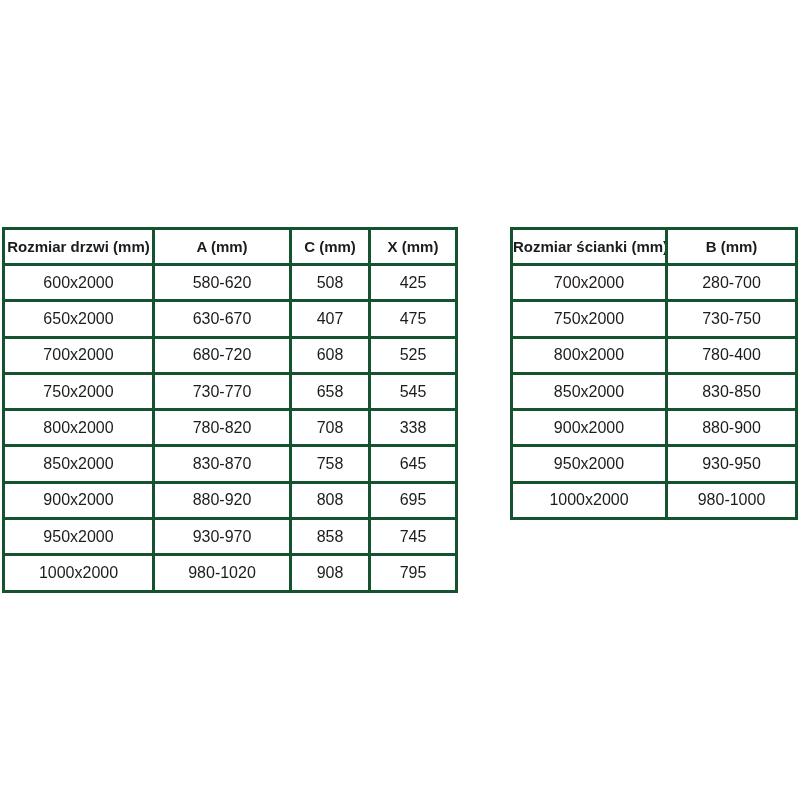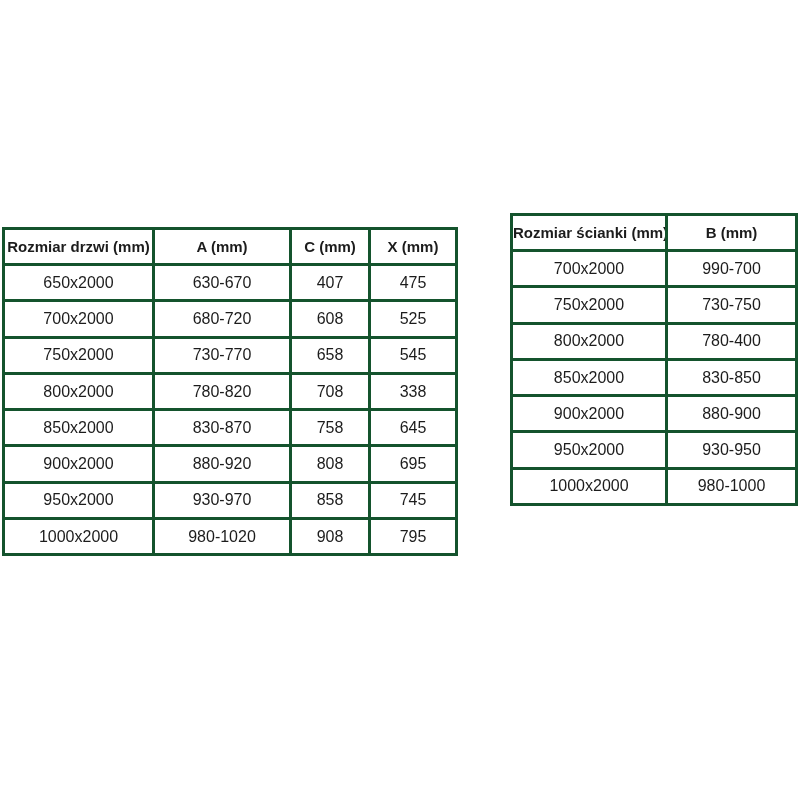--- a/index.html
+++ b/index.html
@@ -43,21 +43,21 @@
     left: 2px;
     top: 227px;
     width: 453px;
   }
   #door-table col:nth-child(1) { width: 150px; }
   #door-table col:nth-child(2) { width: 137px; }
   #door-table col:nth-child(3) { width: 79px; }
   #door-table col:nth-child(4) { width: 87px; }
   #wall-table {
     left: 510px;
-    top: 213px;
+    top: 227px;
     width: 285px;
   }
   #wall-table col:nth-child(1) { width: 155px; }
   #wall-table col:nth-child(2) { width: 130px; }
 </style>
 </head>
 <body>
 
 <table id="door-table" class="spec">
   <colgroup>
@@ -68,20 +68,26 @@
     </colgroup>
 <thead>
       <tr>
         <th>Rozmiar drzwi (mm)</th>
         <th>A (mm)</th>
         <th>C (mm)</th>
         <th>X (mm)</th>
       </tr>
     </thead>
     <tbody>
+      <tr>
+        <td>600x2000</td>
+        <td>580-620</td>
+        <td>508</td>
+        <td>425</td>
+      </tr>
       <tr>
         <td>650x2000</td>
         <td>630-670</td>
         <td>407</td>
         <td>475</td>
       </tr>
       <tr>
         <td>700x2000</td>
         <td>680-720</td>
         <td>608</td>
@@ -133,21 +139,21 @@
     </colgroup>
 <thead>
       <tr>
         <th>Rozmiar ścianki (mm)</th>
         <th>B (mm)</th>
       </tr>
     </thead>
     <tbody>
       <tr>
         <td>700x2000</td>
-        <td>990-700</td>
+        <td>280-700</td>
       </tr>
       <tr>
         <td>750x2000</td>
         <td>730-750</td>
       </tr>
       <tr>
         <td>800x2000</td>
         <td>780-400</td>
       </tr>
       <tr>

